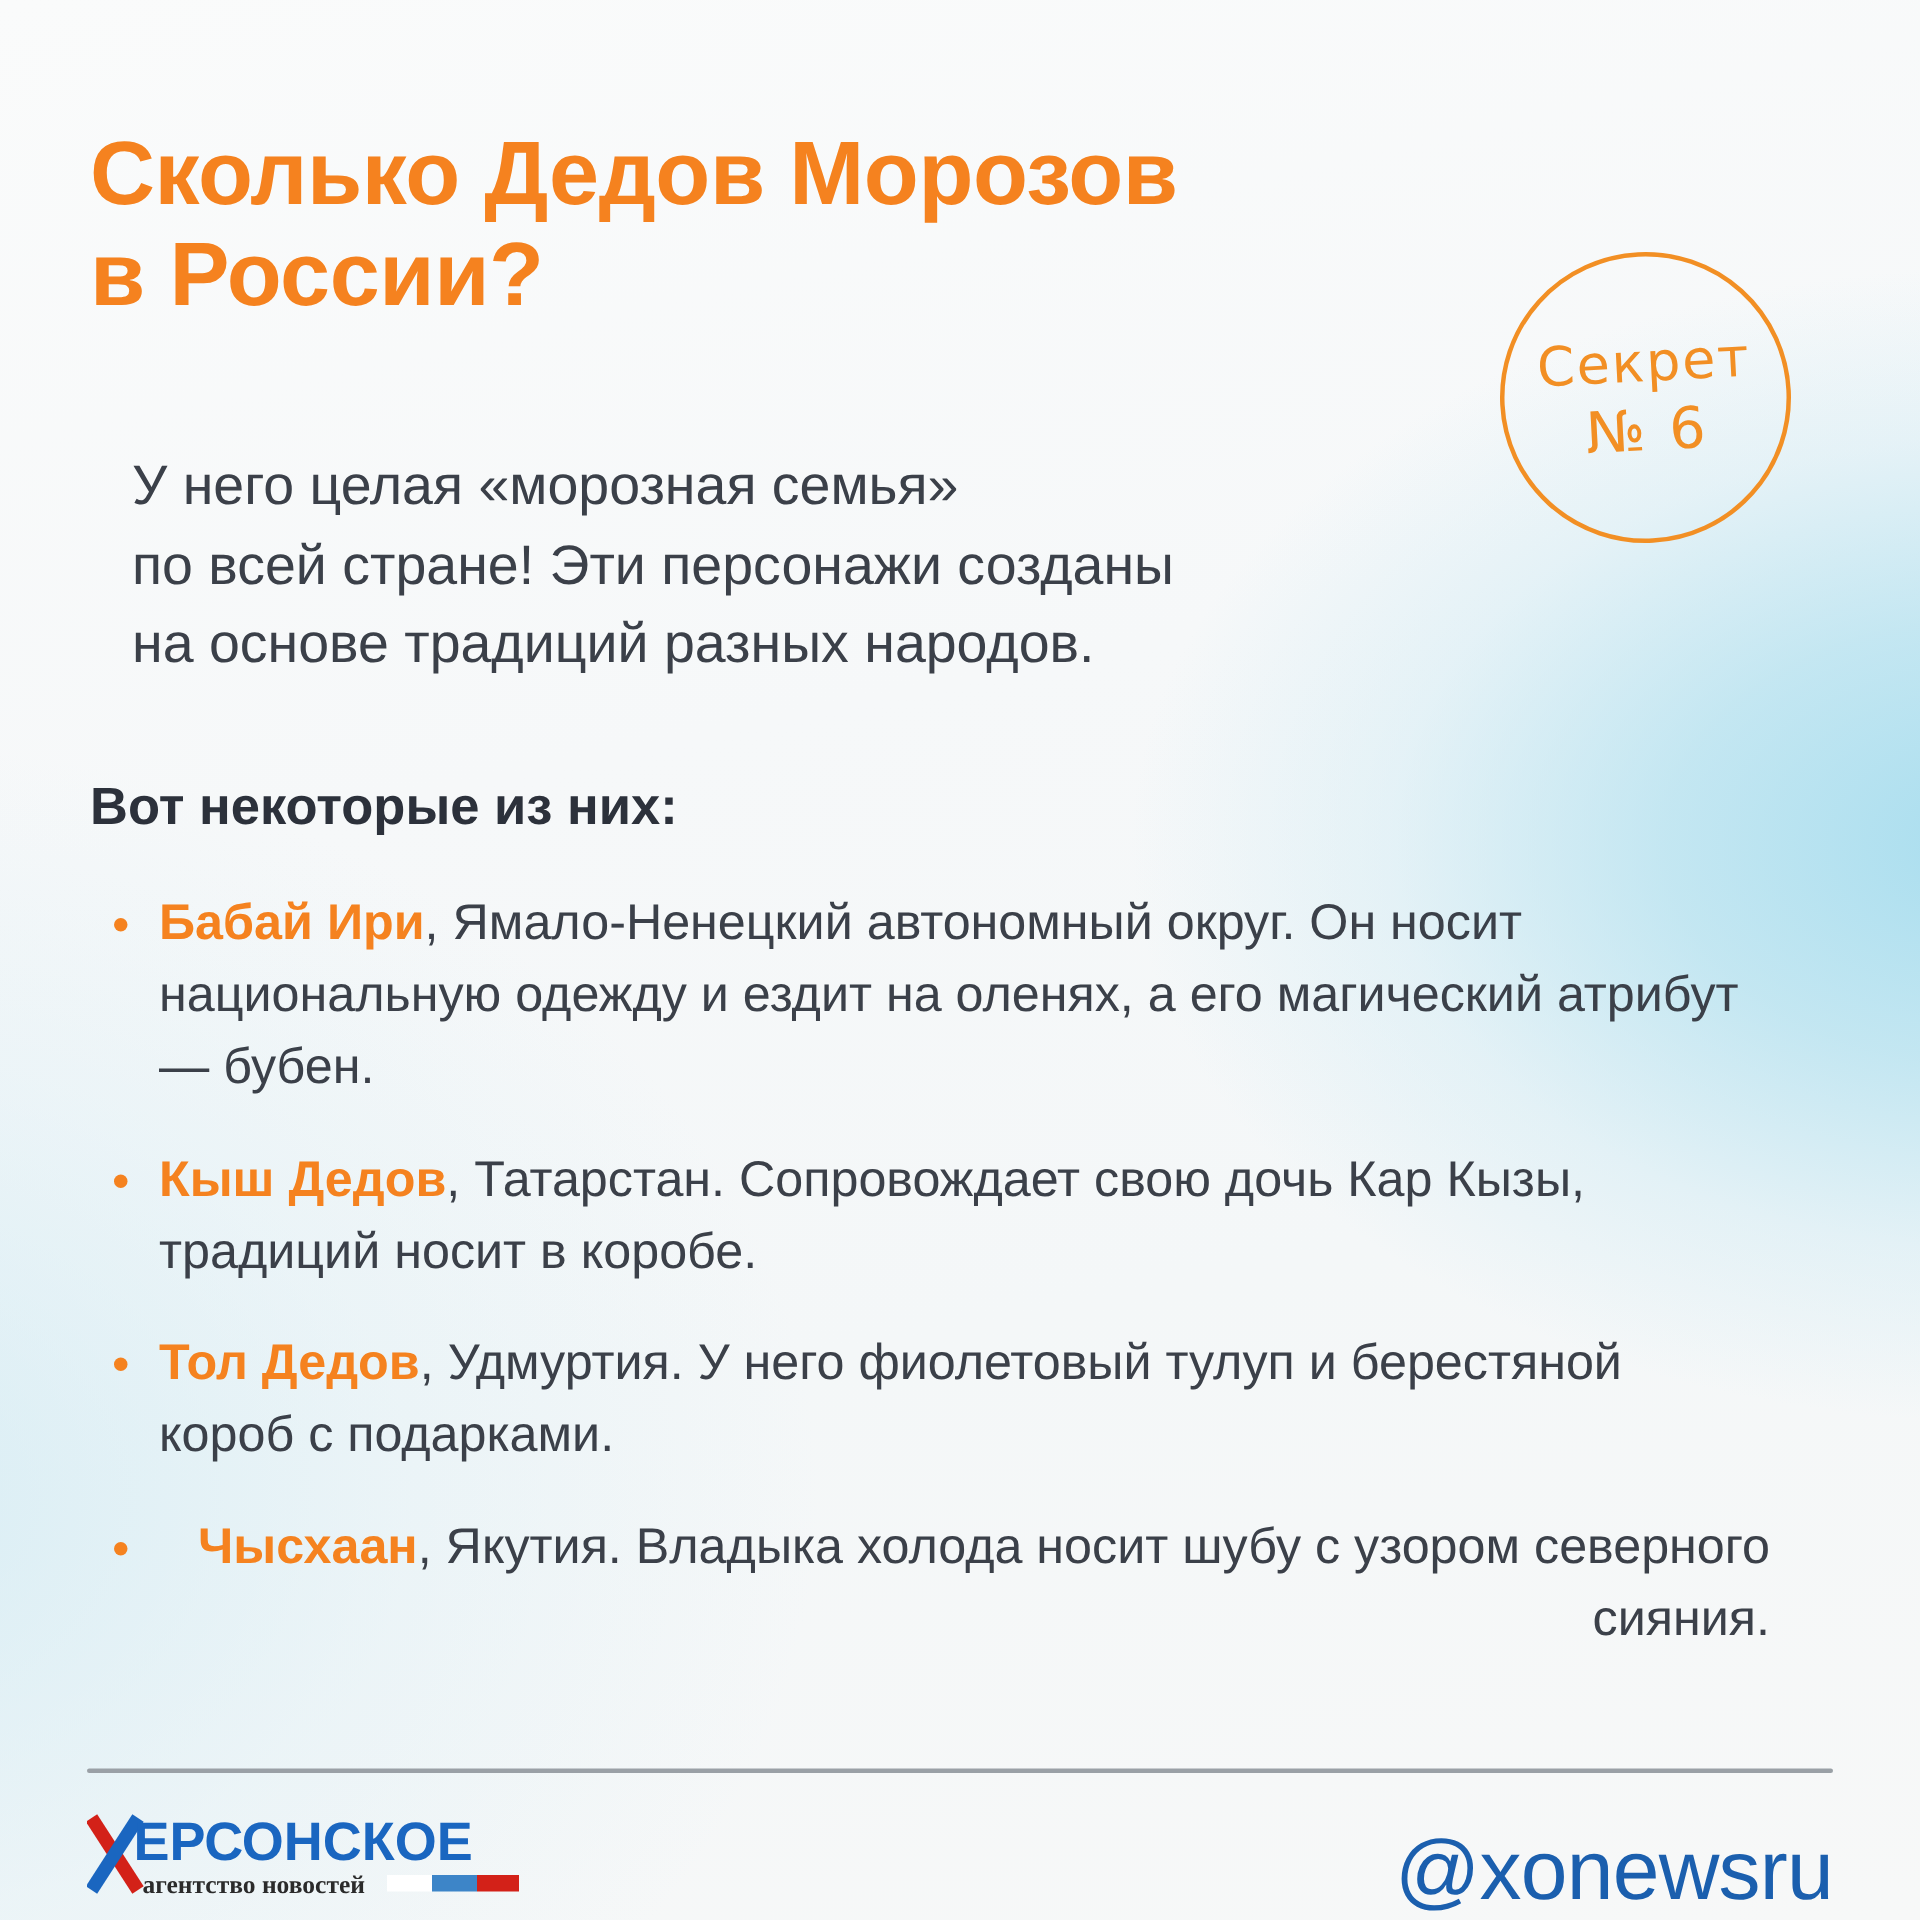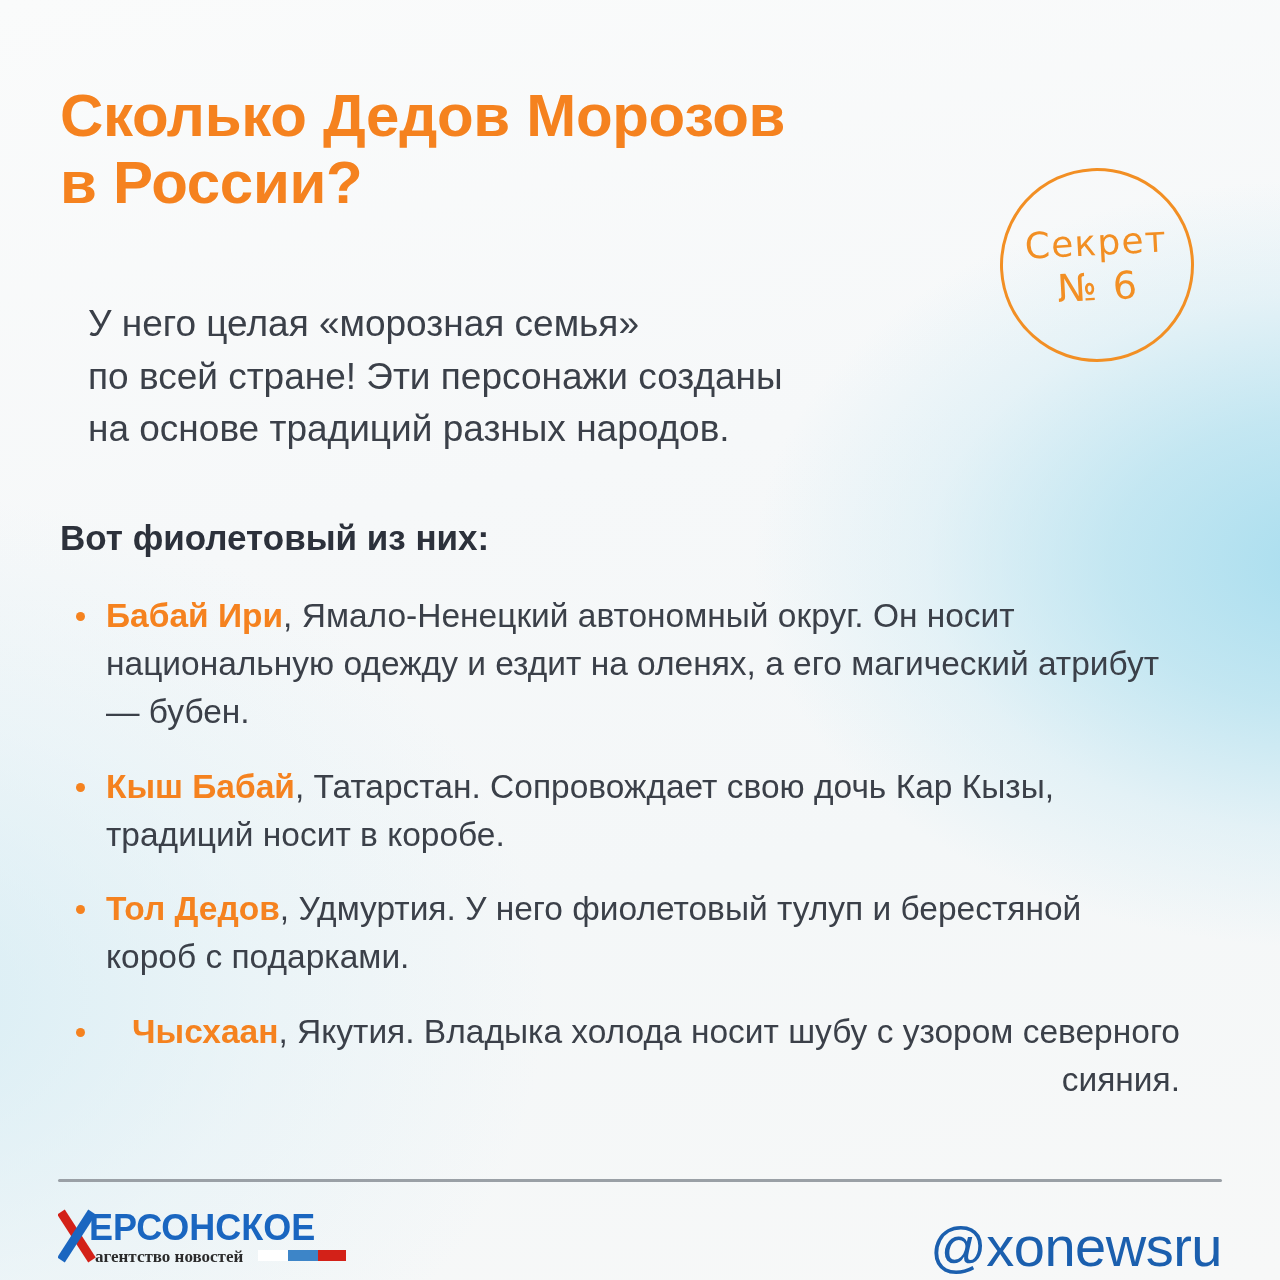--- a/index.html
+++ b/index.html
@@ -169,30 +169,30 @@
 
   <div class="badge">
     <span class="badge-line l1">Секрет</span>
     <span class="badge-line l2">№ 6</span>
   </div>
 
   <p class="intro">У него целая «морозная семья»
 по всей стране! Эти персонажи созданы
 на основе традиций разных народов.</p>
 
-  <h2 class="subhead">Вот фиолетовый из них:</h2>
+  <h2 class="subhead">Вот некоторые из них:</h2>
 
   <ul class="list">
     <li class="list-item">
       <span class="bullet-dot"></span>
       <span class="item-name">Бабай Ири</span><span class="item-text">, Ямало-Ненецкий автономный округ. Он носит национальную одежду и ездит на оленях, а его магический атрибут — бубен.</span>
     </li>
     <li class="list-item">
       <span class="bullet-dot"></span>
-      <span class="item-name">Кыш Бабай</span><span class="item-text">, Татарстан. Сопровождает свою дочь Кар Кызы, традиций носит в коробе.</span>
+      <span class="item-name">Кыш Дедов</span><span class="item-text">, Татарстан. Сопровождает свою дочь Кар Кызы, традиций носит в коробе.</span>
     </li>
     <li class="list-item">
       <span class="bullet-dot"></span>
       <span class="item-name">Тол Дедов</span><span class="item-text">, Удмуртия. У него фиолетовый тулуп и берестяной короб с подарками.</span>
     </li>
     <li class="list-item">
       <span class="bullet-dot"></span>
       <span class="item-name">Чысхаан</span><span class="item-text">, Якутия. Владыка холода носит шубу с узором северного сияния.</span>
     </li>
   </ul>

